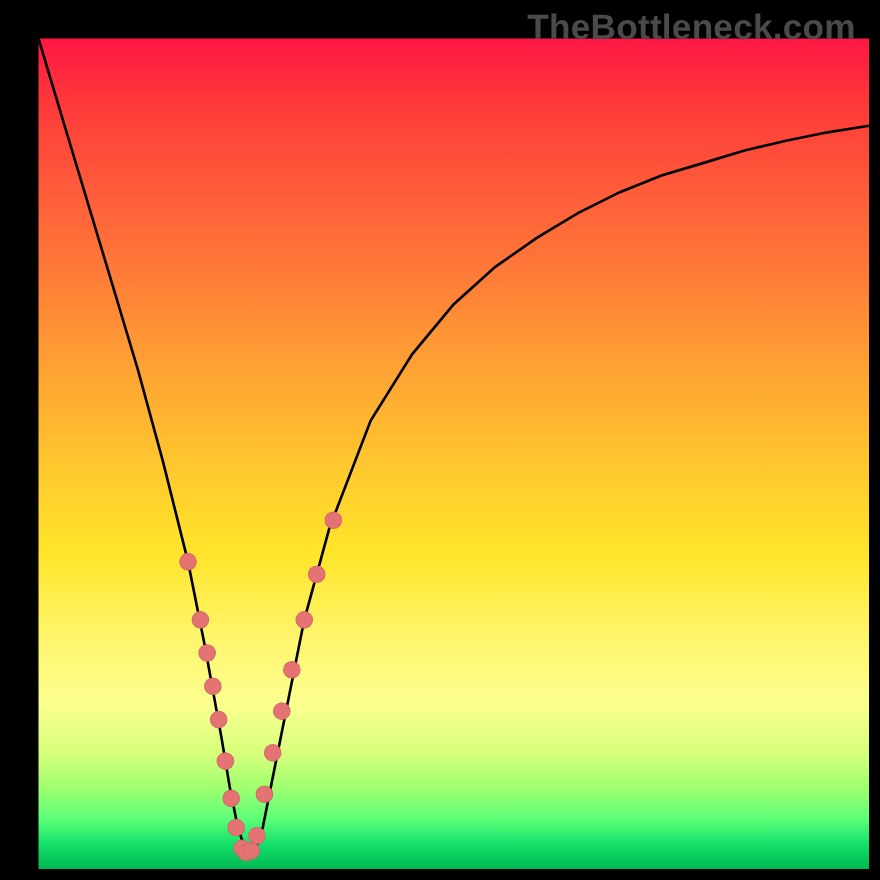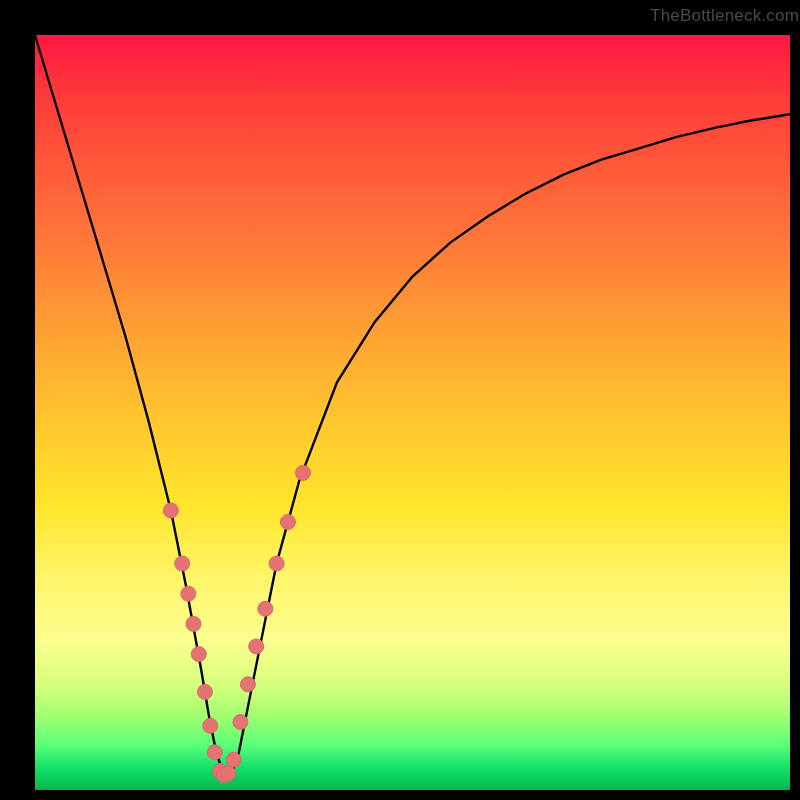--- a/index.html
+++ b/index.html
@@ -39,24 +39,24 @@
       #d7ff7c 86%,
       #a3ff6f 90%,
       #5cff78 94%,
       #14e06a 97%,
       #00b851 100%
     );
   }
   .watermark {
     position: absolute;
     top: 6px;
-    right: 1px;
+    right: 22px;
     color: #4a4a4a;
-    font-size: 17px;
-    font-weight: 400;
+    font-size: 32px;
+    font-weight: 700;
     letter-spacing: 0.2px;
     user-select: none;
   }
   svg.curve {
     position: absolute;
     left: 0;
     top: 0;
     width: 755px;
     height: 755px;
     overflow: visible;

